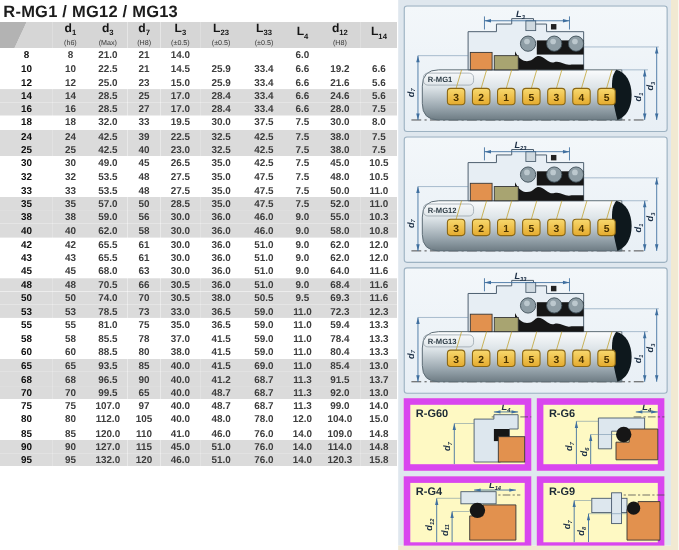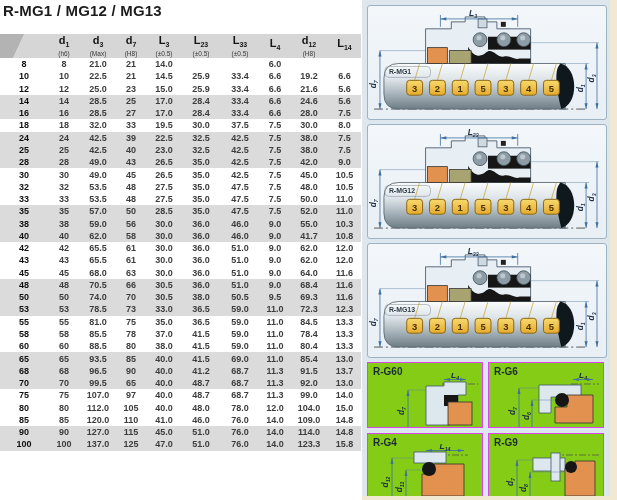--- a/index.html
+++ b/index.html
@@ -1,40 +1,40 @@
 <!DOCTYPE html>
 <html><head>
 <meta charset="utf-8">
 <style>
   html,body{margin:0;padding:0;background:#fff;}
   .page{position:relative;width:617px;height:500px;overflow:hidden;background:#ffffff;
         font-family:"Liberation Sans",sans-serif;}
   
   .left{position:absolute;left:0;top:0;width:362px;}
-  .title{font-size:15px;font-weight:bold;color:#1c1c1c;padding:2px 0 14px 3px;letter-spacing:.2px;}
+  .title{font-size:15px;font-weight:bold;color:#1c1c1c;padding:2px 0 0 3px;letter-spacing:.2px;}
   table.spec{border-collapse:collapse;table-layout:fixed;width:361px;margin-top:1px;}
   table.spec th,table.spec td{padding:0;text-align:center;white-space:nowrap;overflow:hidden;}
   table.spec thead th{background:#d6d6d6;height:24px;vertical-align:middle;}
   table.spec th.corner{background:linear-gradient(115deg,#b3b3b3 40%,#d6d6d6 41%);}
   .hb{font-size:11px;font-weight:bold;color:#151515;line-height:10px;}
   .hb sub{font-size:7px;}
   .ht{font-size:6.5px;color:#3a3a3a;font-weight:normal;line-height:7px;}
   table.spec tbody td{height:12.28px;font-size:9px;font-weight:bold;color:#3d3d3d;}
   table.spec tbody td.size{color:#0f0f0f;}
   table.spec tbody tr.band td{background:#dbdbdb;}
   
   .right{position:absolute;left:362px;top:0;width:248px;height:496px;background:#dfe7ee;
          padding:5px 4px 0 5px;box-sizing:border-box;}
   .edge-right{position:absolute;right:0;top:0;width:7px;height:500px;background:#f1e9d2;}
   .edge-bottom{position:absolute;left:362px;top:496px;width:248px;height:4px;background:#f1e9d2;}
   .mbox{width:238px;height:113px;background:linear-gradient(#f3f7fa,#e8eff5);
         border:1px solid #9db2c2;border-radius:3px;margin-bottom:4px;position:relative;}
   .mbox svg{position:absolute;left:0;top:1px;}
   .grid{display:grid;grid-template-columns:116px 116px;grid-template-rows:66px 66px;gap:5px;margin-top:1px;}
-  .sbox{background:#84cc16;border:1px solid #d946ef;position:relative;}
+  .sbox{background:#fef9c3;border:6px solid #d946ef;position:relative;}
   .sname{position:absolute;left:5px;top:3px;font-size:10px;font-weight:bold;color:#1d2b36;}
   .sbox svg{position:absolute;left:0;bottom:0;}
   
   .dim{stroke:#3f6f9f;stroke-width:.8;fill:none;}
   .dimthin{stroke:#5d80a0;stroke-width:.45;fill:none;}
   .arr{fill:#3f6f9f;stroke:none;}
   .dimtxt{font-family:"Liberation Sans",sans-serif;font-style:italic;font-weight:bold;
           font-size:8.5px;fill:#1c2f45;}
   .cl{stroke:#4a4a4a;stroke-width:.9;stroke-dasharray:9 3 2 3;}
   .cl2{stroke:#4a4a4a;stroke-width:.7;stroke-dasharray:7 2 2 2;}
@@ -185,32 +185,20 @@
             <td>25</td>
             <td>42.5</td>
             <td>40</td>
             <td>23.0</td>
             <td>32.5</td>
             <td>42.5</td>
             <td>7.5</td>
             <td>38.0</td>
             <td>7.5</td>
           </tr>
-          <tr class="band">
-            <td class="size">28</td>
-            <td>28</td>
-            <td>49.0</td>
-            <td>43</td>
-            <td>26.5</td>
-            <td>35.0</td>
-            <td>42.5</td>
-            <td>7.5</td>
-            <td>42.0</td>
-            <td>9.0</td>
-          </tr>
           <tr>
             <td class="size">30</td>
             <td>30</td>
             <td>49.0</td>
             <td>45</td>
             <td>26.5</td>
             <td>35.0</td>
             <td>42.5</td>
             <td>7.5</td>
             <td>45.0</td>
@@ -266,21 +254,21 @@
           </tr>
           <tr class="band">
             <td class="size">40</td>
             <td>40</td>
             <td>62.0</td>
             <td>58</td>
             <td>30.0</td>
             <td>36.0</td>
             <td>46.0</td>
             <td>9.0</td>
-            <td>41.7</td>
+            <td>58.0</td>
             <td>10.8</td>
           </tr>
           <tr>
             <td class="size">42</td>
             <td>42</td>
             <td>65.5</td>
             <td>61</td>
             <td>30.0</td>
             <td>36.0</td>
             <td>51.0</td>
@@ -350,21 +338,21 @@
           </tr>
           <tr>
             <td class="size">55</td>
             <td>55</td>
             <td>81.0</td>
             <td>75</td>
             <td>35.0</td>
             <td>36.5</td>
             <td>59.0</td>
             <td>11.0</td>
-            <td>84.5</td>
+            <td>59.4</td>
             <td>13.3</td>
           </tr>
           <tr>
             <td class="size">58</td>
             <td>58</td>
             <td>85.5</td>
             <td>78</td>
             <td>37.0</td>
             <td>41.5</td>
             <td>59.0</td>
@@ -462,29 +450,29 @@
             <td>127.0</td>
             <td>115</td>
             <td>45.0</td>
             <td>51.0</td>
             <td>76.0</td>
             <td>14.0</td>
             <td>114.0</td>
             <td>14.8</td>
           </tr>
           <tr class="band">
-            <td class="size">100</td>
-            <td>100</td>
-            <td>137.0</td>
-            <td>125</td>
-            <td>47.0</td>
+            <td class="size">95</td>
+            <td>95</td>
+            <td>132.0</td>
+            <td>120</td>
+            <td>46.0</td>
             <td>51.0</td>
             <td>76.0</td>
             <td>14.0</td>
-            <td>123.3</td>
+            <td>120.3</td>
             <td>15.8</td>
           </tr>
         </tbody>
     </table>
   </div>
 
   <div class="right">
     <div id="main-diagrams">
   <div class="mbox">
     <svg viewBox="0 0 236 111" width="236" height="110">

